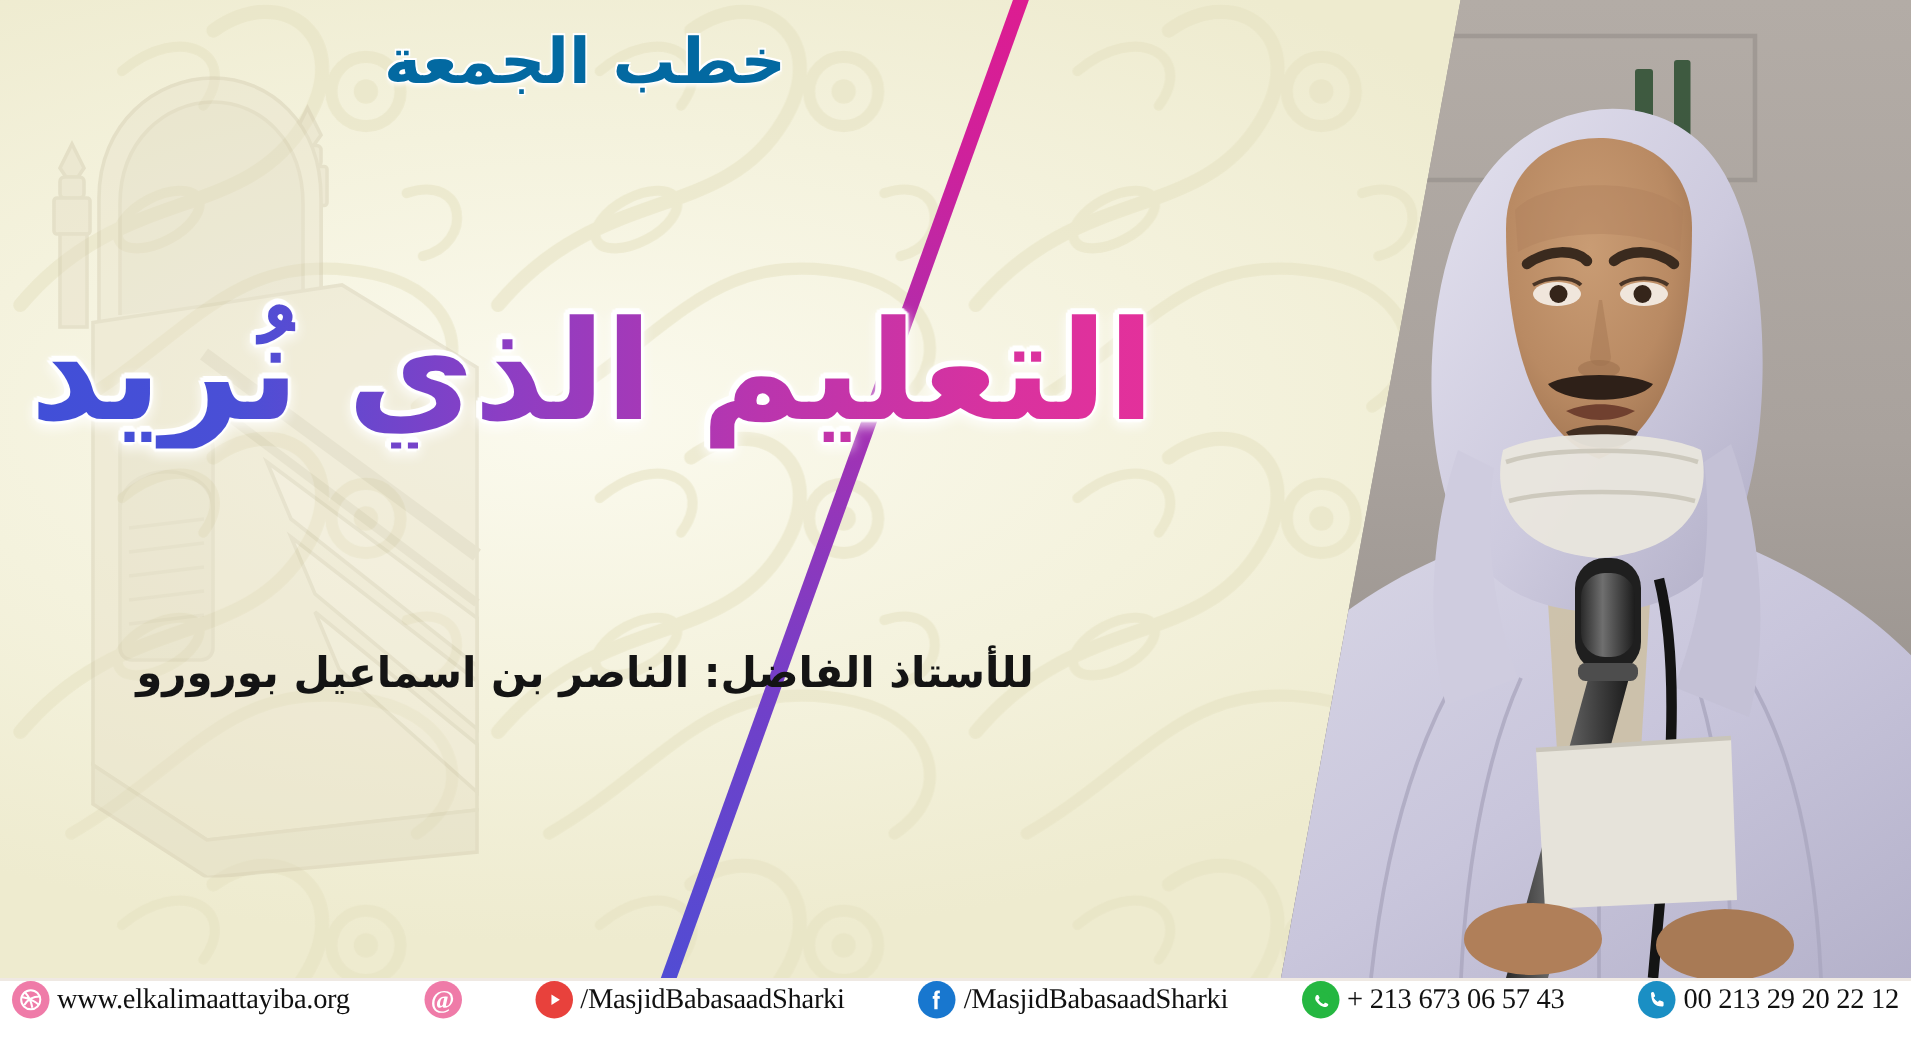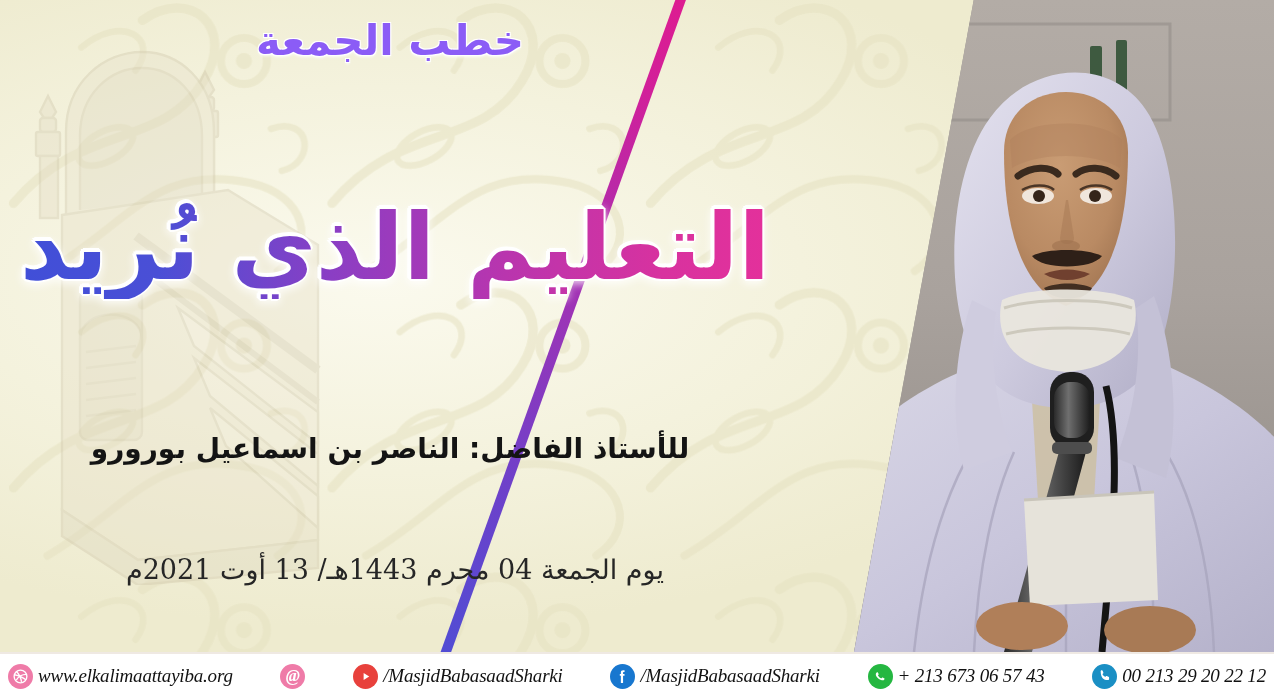--- a/index.html
+++ b/index.html
@@ -78,21 +78,21 @@
   .kicker {
     position: absolute;
     top: 18px;
     left: 0;
     width: 780px;
     text-align: center;
     font-family: "DejaVu Sans", sans-serif;
     font-weight: bold;
     font-size: 42px;
     line-height: 1.1;
-    color: #8b5cf6;
+    color: #0369a1;
     direction: rtl;
     text-shadow:
       1px 1px 0 #fff, -1px 1px 0 #fff, 1px -1px 0 #fff, -1px -1px 0 #fff,
       0 2px 3px rgba(255,255,255,0.9);
     letter-spacing: -1px;
   }
 
   .main-title {
     position: absolute;
     top: 196px;
@@ -146,25 +146,24 @@
   
   .footer-bar {
     position: absolute;
     left: 0;
     bottom: 0;
     width: 1274px;
     height: 46px;
     background: #ffffff;
     border-top: 2px solid #efe9e3;
     display: flex;
-    align-items: center;
+    align-items: flex-start;
     justify-content: space-between;
     padding: 0 8px;
     box-sizing: border-box;
-    font-style: italic;
   }
   .contact-item {
     display: flex;
     align-items: center;
     gap: 5px;
     white-space: nowrap;
   }
   .contact-label {
     font-family: "Liberation Serif", serif;
     font-size: 19px;
@@ -352,21 +351,20 @@
       <ellipse cx="168" cy="626" rx="46" ry="24" fill="#b07f59"></ellipse>
       <ellipse cx="296" cy="630" rx="46" ry="24" fill="#a87a55"></ellipse>
     </svg>
   </div>
 
   <div class="diagonal-divider"></div>
 
   <div class="kicker">خطب الجمعة</div>
   <div class="main-title">التعليم الذي نُريد</div>
   <div class="presenter">للأستاذ الفاضل: الناصر بن اسماعيل بورورو</div>
-  <div class="date-line">يوم الجمعة 04 محرم 1443هـ/ 13 أوت 2021م</div>
 
   <div class="footer-bar">
 
     <div class="contact-item">
       <span class="cicon ic-web">
         <svg viewBox="0 0 24 24" width="17" height="17" fill="none" stroke="#ffffff" stroke-width="1.9">
           <circle cx="12" cy="12" r="9"></circle>
           <path d="M3.5 9.5c5 1 11.5 3 16.5 7.5M6 4.5c3.5 3.5 6.5 9 7.5 15M20.5 9c-5.5 0-11 2-14.5 8"></path>
         </svg>
       </span>

